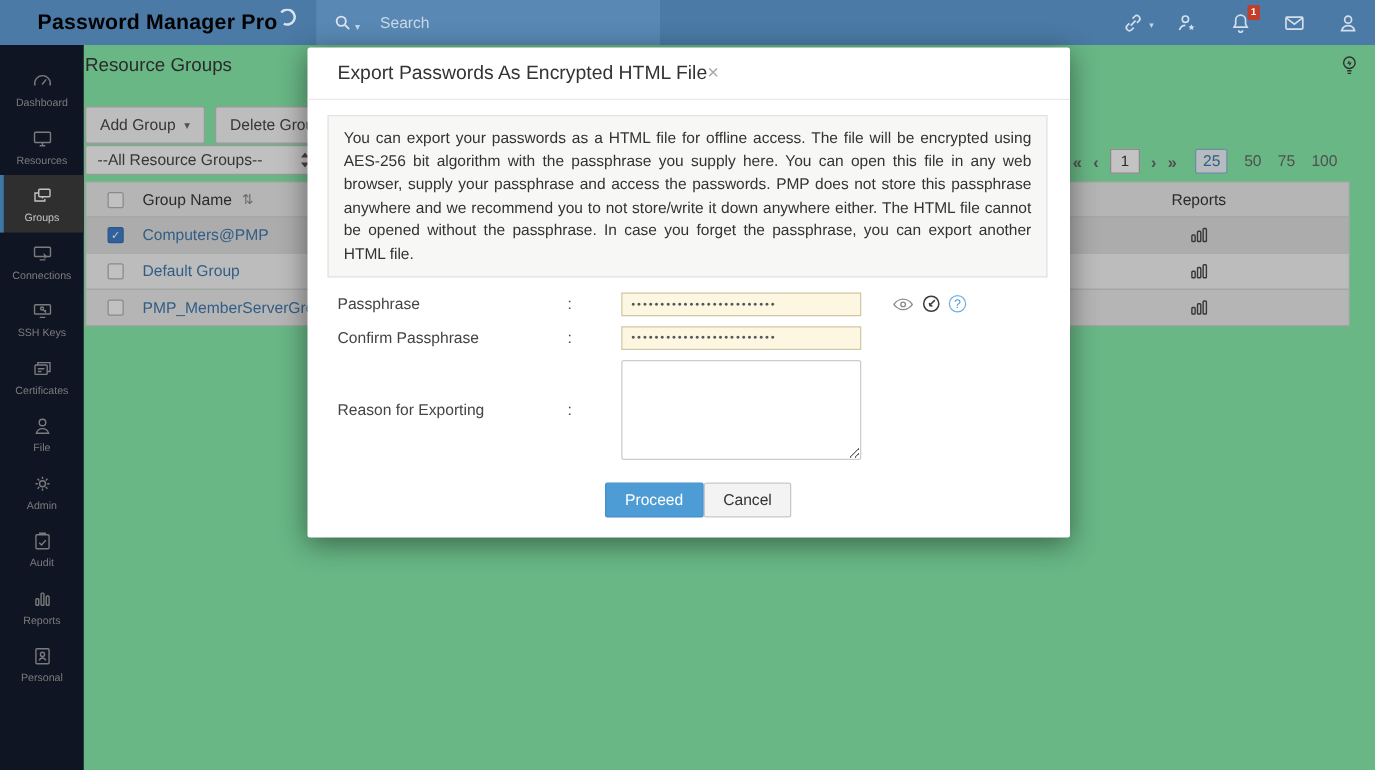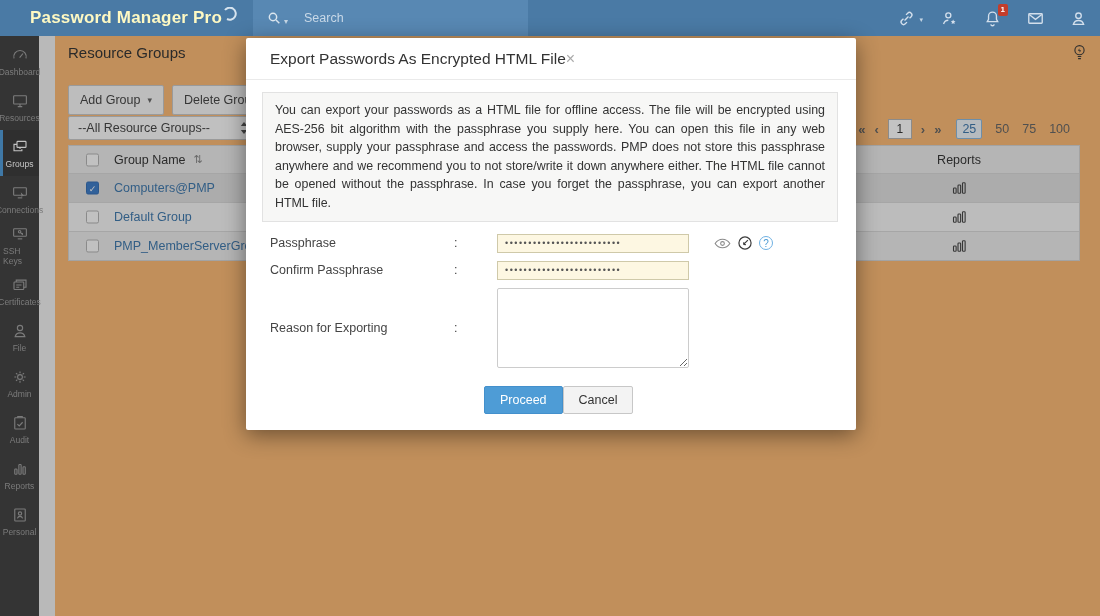--- a/index.html
+++ b/index.html
@@ -9,21 +9,21 @@
     font-family:"Liberation Sans", sans-serif; background:#f2f2f2;
   }
   svg { display:block; }
 
   
   .header {
     position:absolute; top:0; left:0; width:1100px; height:36px;
     background:#4a7aa5; z-index:10; display:flex; align-items:center;
   }
   .logo { display:flex; align-items:flex-start; margin-left:30px; cursor:pointer; }
-  .logo-text { color:#fef9c3; font-size:17px; font-weight:600; letter-spacing:.2px; line-height:24px; }
+  .logo-text { color:#000000; font-size:17px; font-weight:600; letter-spacing:.2px; line-height:24px; }
   .logo-swoosh { margin-left:1px; margin-top:1px; color:#d7e4ef; }
   .search-box {
     position:absolute; left:253px; top:0; width:275px; height:36px;
     background:#5888b3; display:flex; align-items:center; padding-left:13px; cursor:text;
   }
   .search-icon { color:#dbe6ef; }
   .search-caret { color:#c4d5e4; font-size:8px; margin:6px 0 0 2px; }
   .search-ph { color:#c9d9e8; font-size:12.5px; margin-left:16px; }
   .header-icons {
     position:absolute; right:12px; top:0; height:36px;
@@ -31,33 +31,33 @@
   }
   .hicon { position:relative; cursor:pointer; }
   .hicon-caret { position:absolute; right:-7px; bottom:4px; font-size:7px; color:#c4d5e4; }
   .badge {
     position:absolute; top:-5px; right:-6px; background:#c43d2b; color:#fff;
     font-size:8px; line-height:1; padding:2px 3px; border-radius:2px; font-weight:bold;
   }
 
   
   .sidebar {
-    position:absolute; top:36px; left:0; bottom:0; width:39px;
-    background:#404040; z-index:5; padding-top:2px;
+    position:absolute; top:36px; left:0; bottom:0; width:67px;
+    background:#0f172a; z-index:5; padding-top:12px;
   }
   .side-item {
     height:46px; display:flex; flex-direction:column; align-items:center;
     justify-content:center; gap:3px; color:#9f9f9f; font-size:8.5px;
     border-left:3px solid transparent; padding-right:3px; cursor:pointer;
   }
   .side-item svg { width:18px; height:18px; }
   .side-item.active { background:#3a3a3a; border-left-color:#4f9bd8; color:#fff; }
 
   
-  .content { position:absolute; left:55px; top:36px; right:0; bottom:0; background:#fdba74; }
+  .content { position:absolute; left:55px; top:36px; right:0; bottom:0; background:#86efac; }
   .page-title { position:absolute; left:13px; top:8px; font-size:15px; color:#333; }
   .lightbulb { position:absolute; right:12px; top:7px; color:#3a3a3a; cursor:pointer; }
 
   .tbtn {
     position:absolute; top:49px; height:30px; background:#f7f7f7;
     border:1px solid #c9c9c9; border-radius:2px; color:#444; font-size:12.5px;
     display:flex; align-items:center; padding:0 11px; cursor:pointer; white-space:nowrap;
   }
   .tbtn .caret { font-size:9px; margin-left:7px; color:#666; }
   .filter-select {

